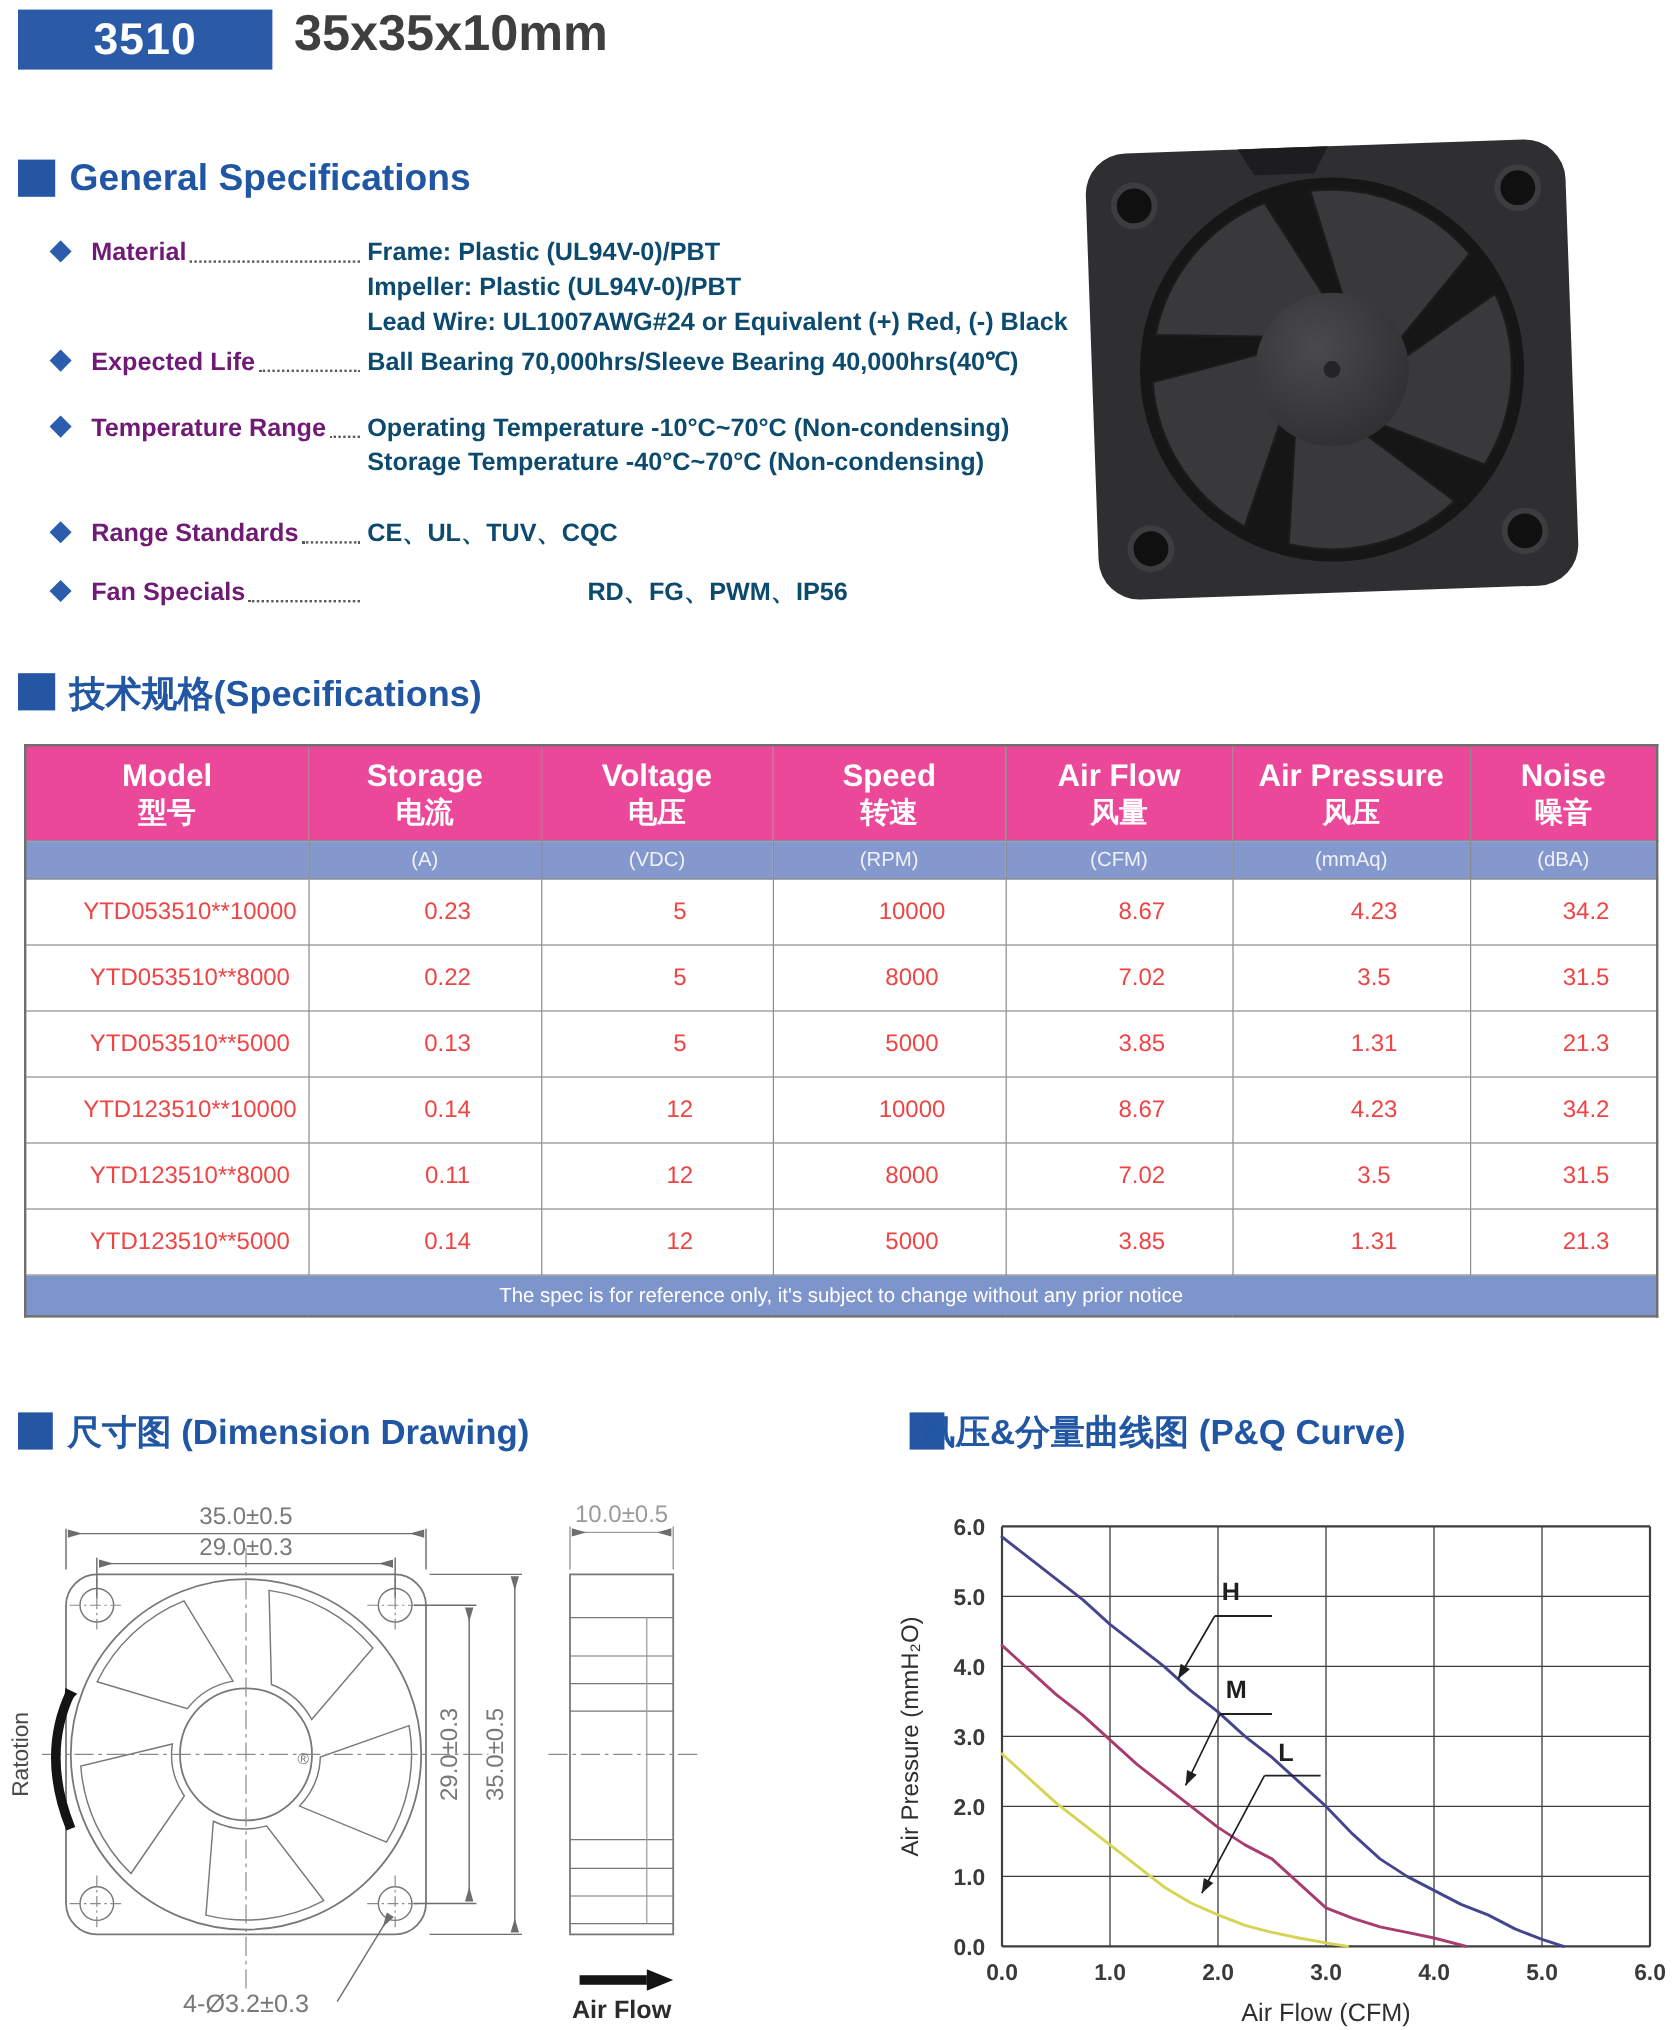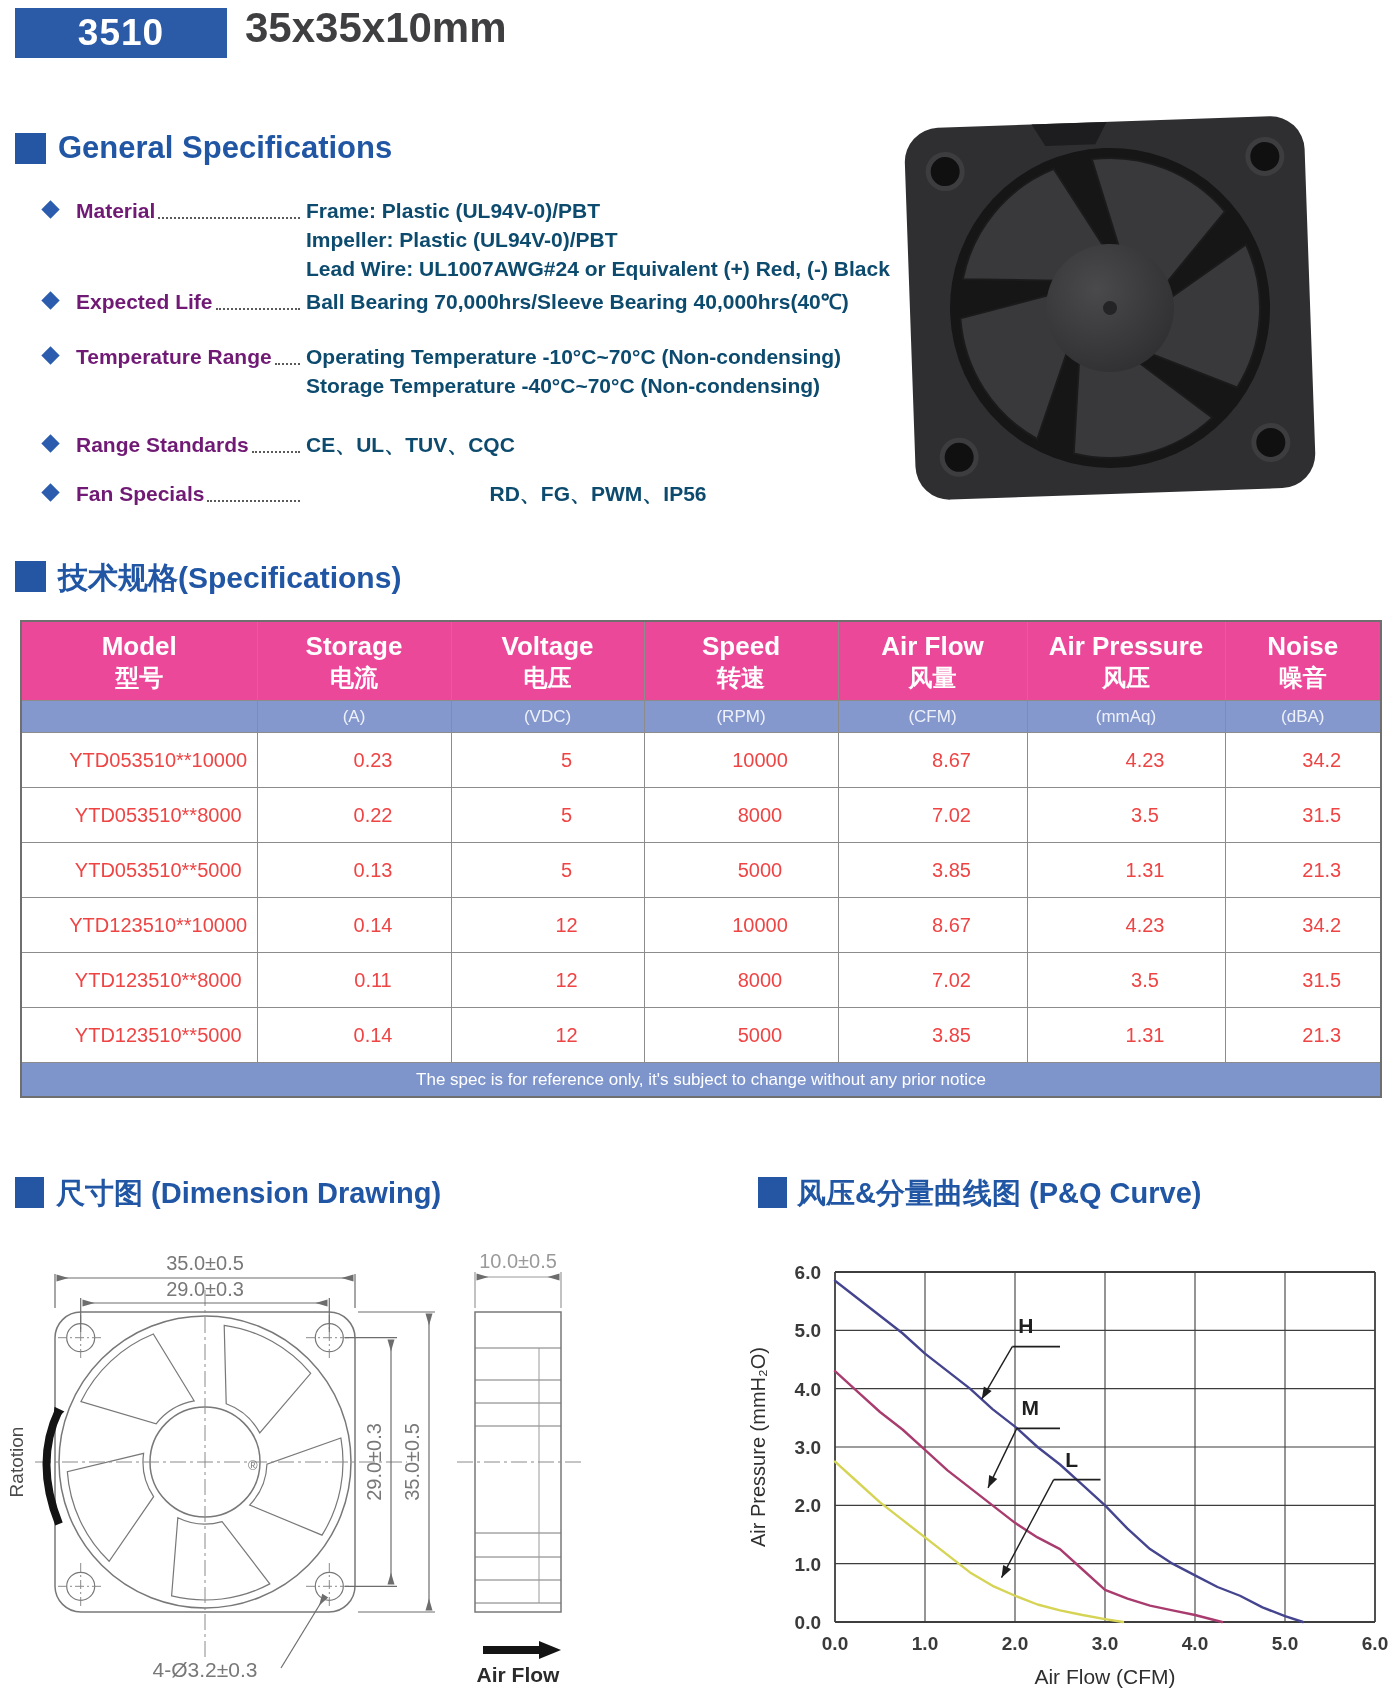--- a/index.html
+++ b/index.html
@@ -250,21 +250,21 @@
         </tr>
         <tr class="note">
           <td colspan="7">The spec is for reference only, it's subject to change without any prior notice</td>
         </tr>
       </tbody>
   </table>
 
   <div class="sq" style="left:15px;top:1177px;width:29px;height:31px;"></div>
   <div class="sec-title" style="left:56px;top:1174px;font-size:29px;">尺寸图 (Dimension Drawing)</div>
   <div class="sq" style="left:758px;top:1177px;width:29px;height:31px;"></div>
-  <div class="sec-title" style="left:797px;top:1174px;font-size:29px;">风压&amp;分量曲线图 (P&amp;Q Curve)</div>
+  <div class="sec-title" style="left:767px;top:1174px;font-size:29px;">风压&amp;分量曲线图 (P&amp;Q Curve)</div>
 
   <svg class="dim-svg" width="700" height="454" viewBox="0 0 700 454">
     <defs>
       <marker id="dE" markerWidth="13" markerHeight="9" refX="12" refY="4.5" orient="auto" markerUnits="userSpaceOnUse">
         <path d="M0.5,4.5 L12.5,1 L12.5,8 Z" fill="#6d6d6d"></path>
       </marker>
       <marker id="dS" markerWidth="13" markerHeight="9" refX="1" refY="4.5" orient="auto" markerUnits="userSpaceOnUse">
         <path d="M12.5,4.5 L0.5,1 L0.5,8 Z" fill="#6d6d6d"></path>
       </marker>
       <marker id="bk" markerWidth="16" markerHeight="12" refX="14" refY="6" orient="auto" markerUnits="userSpaceOnUse">

